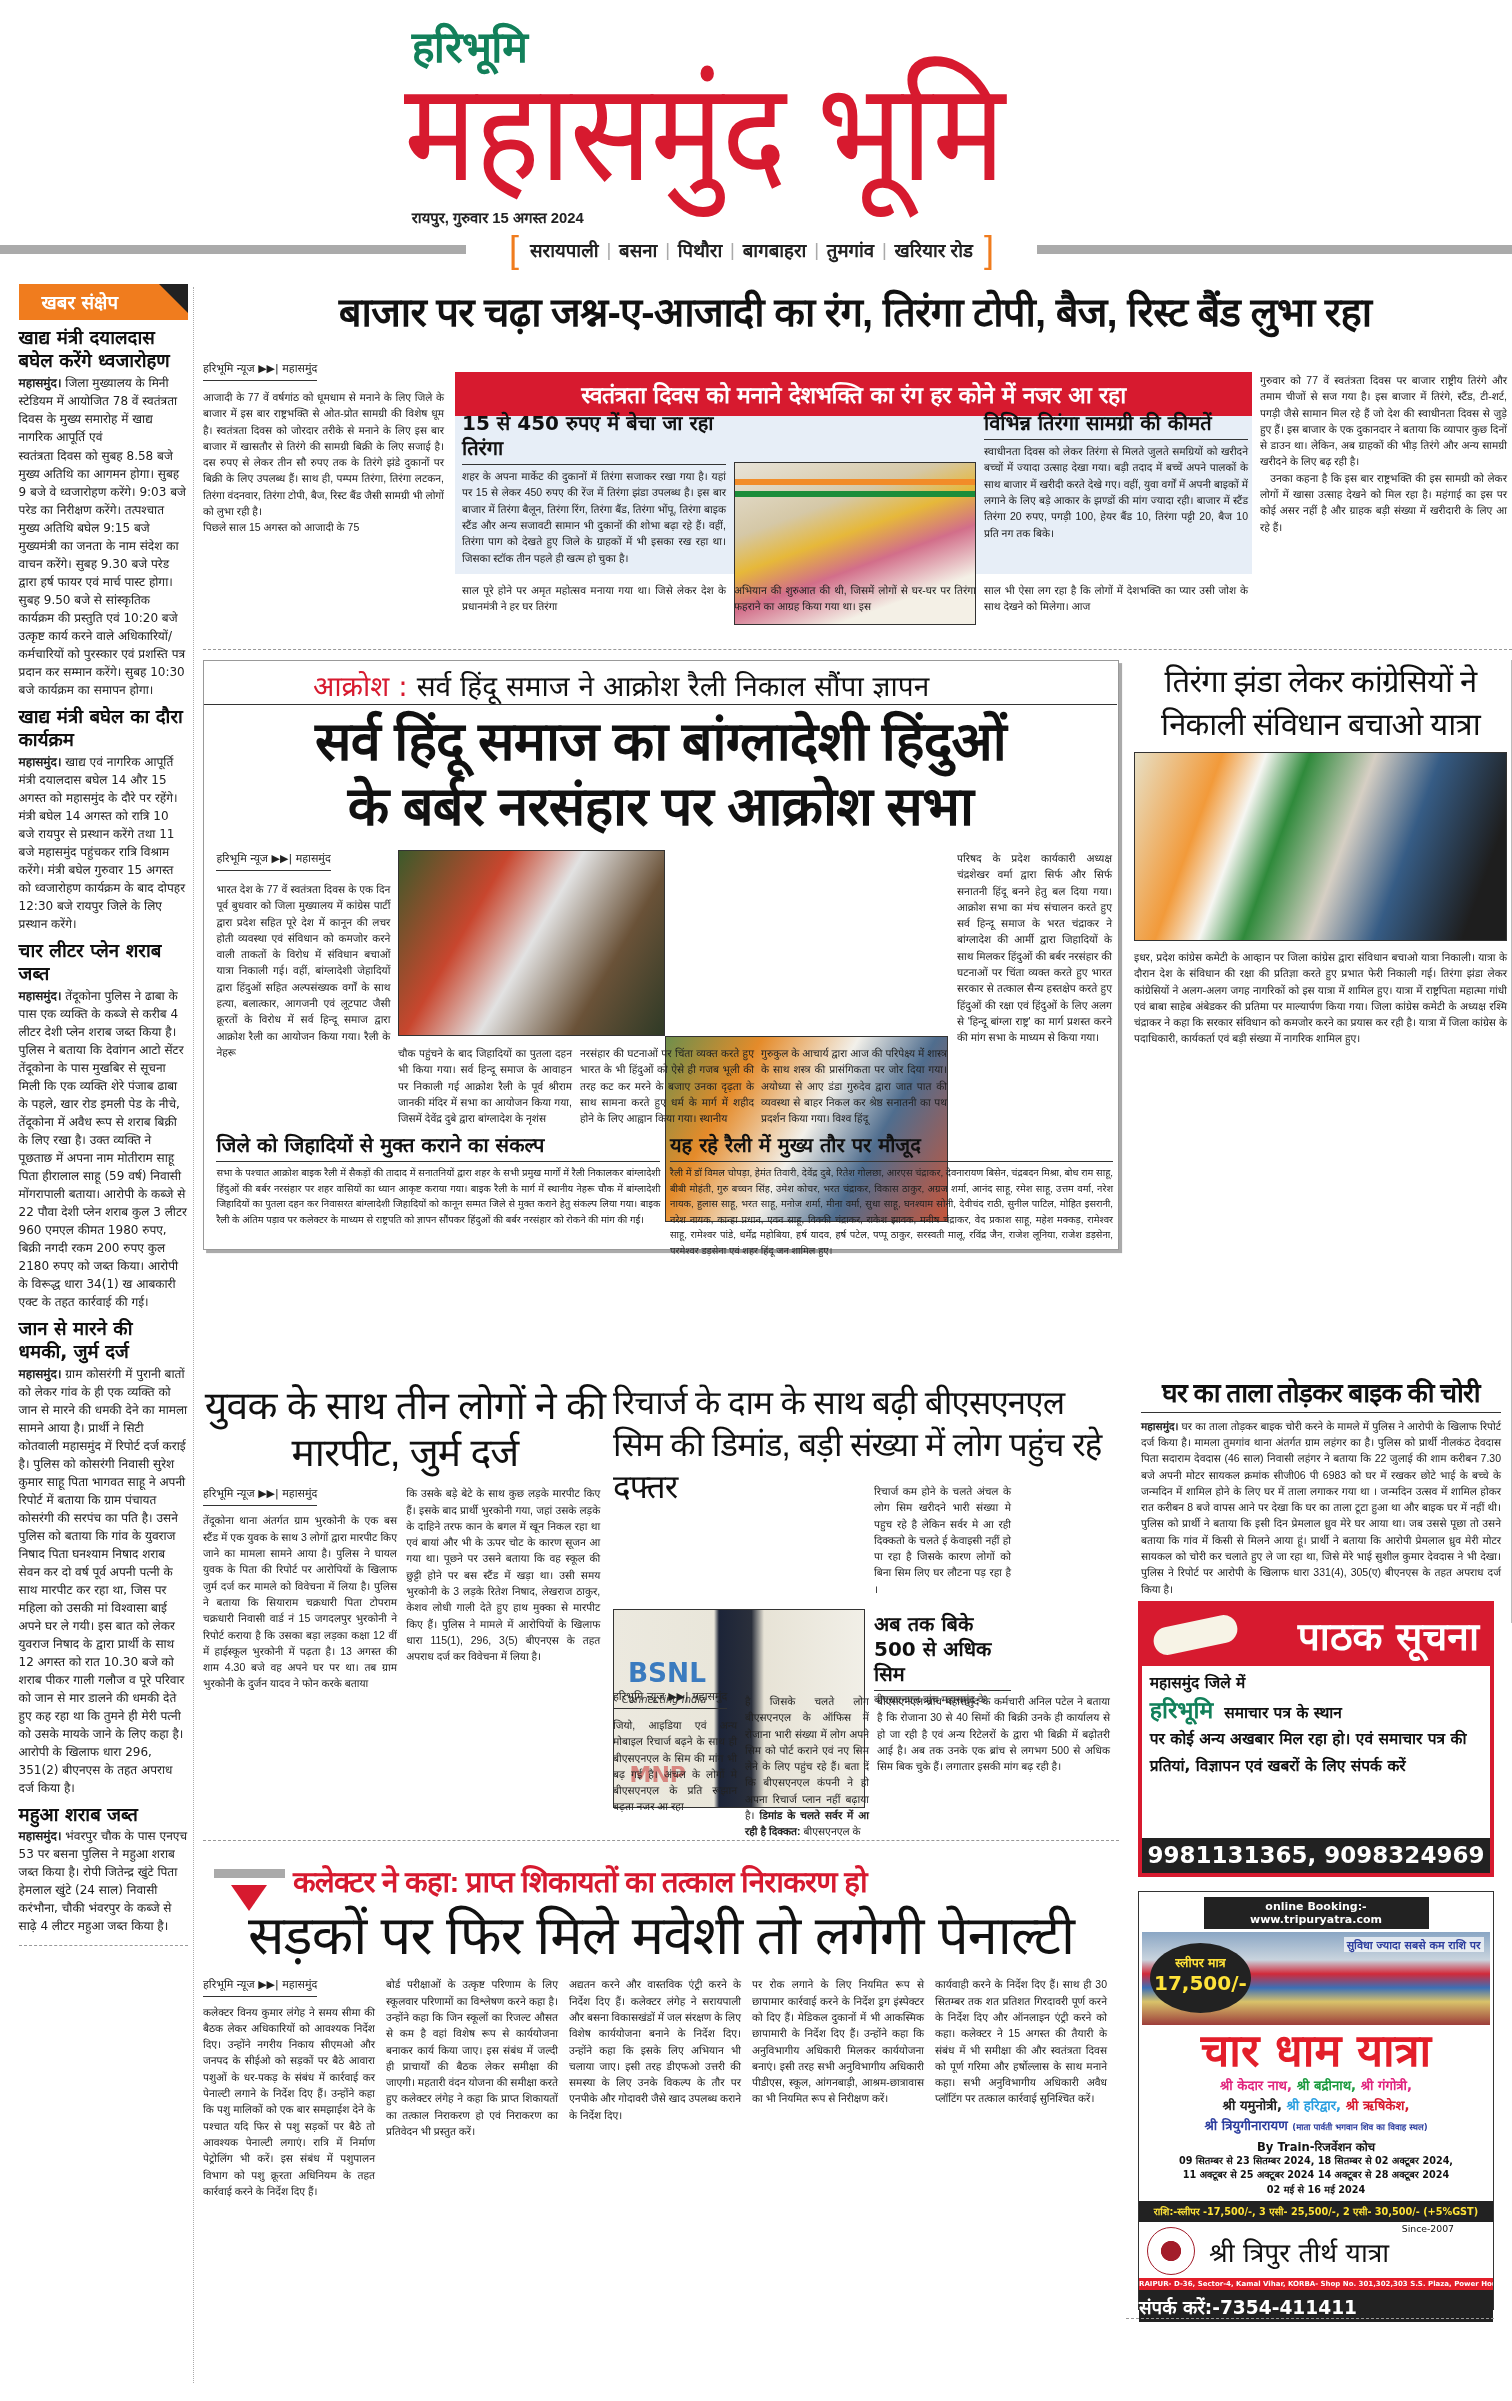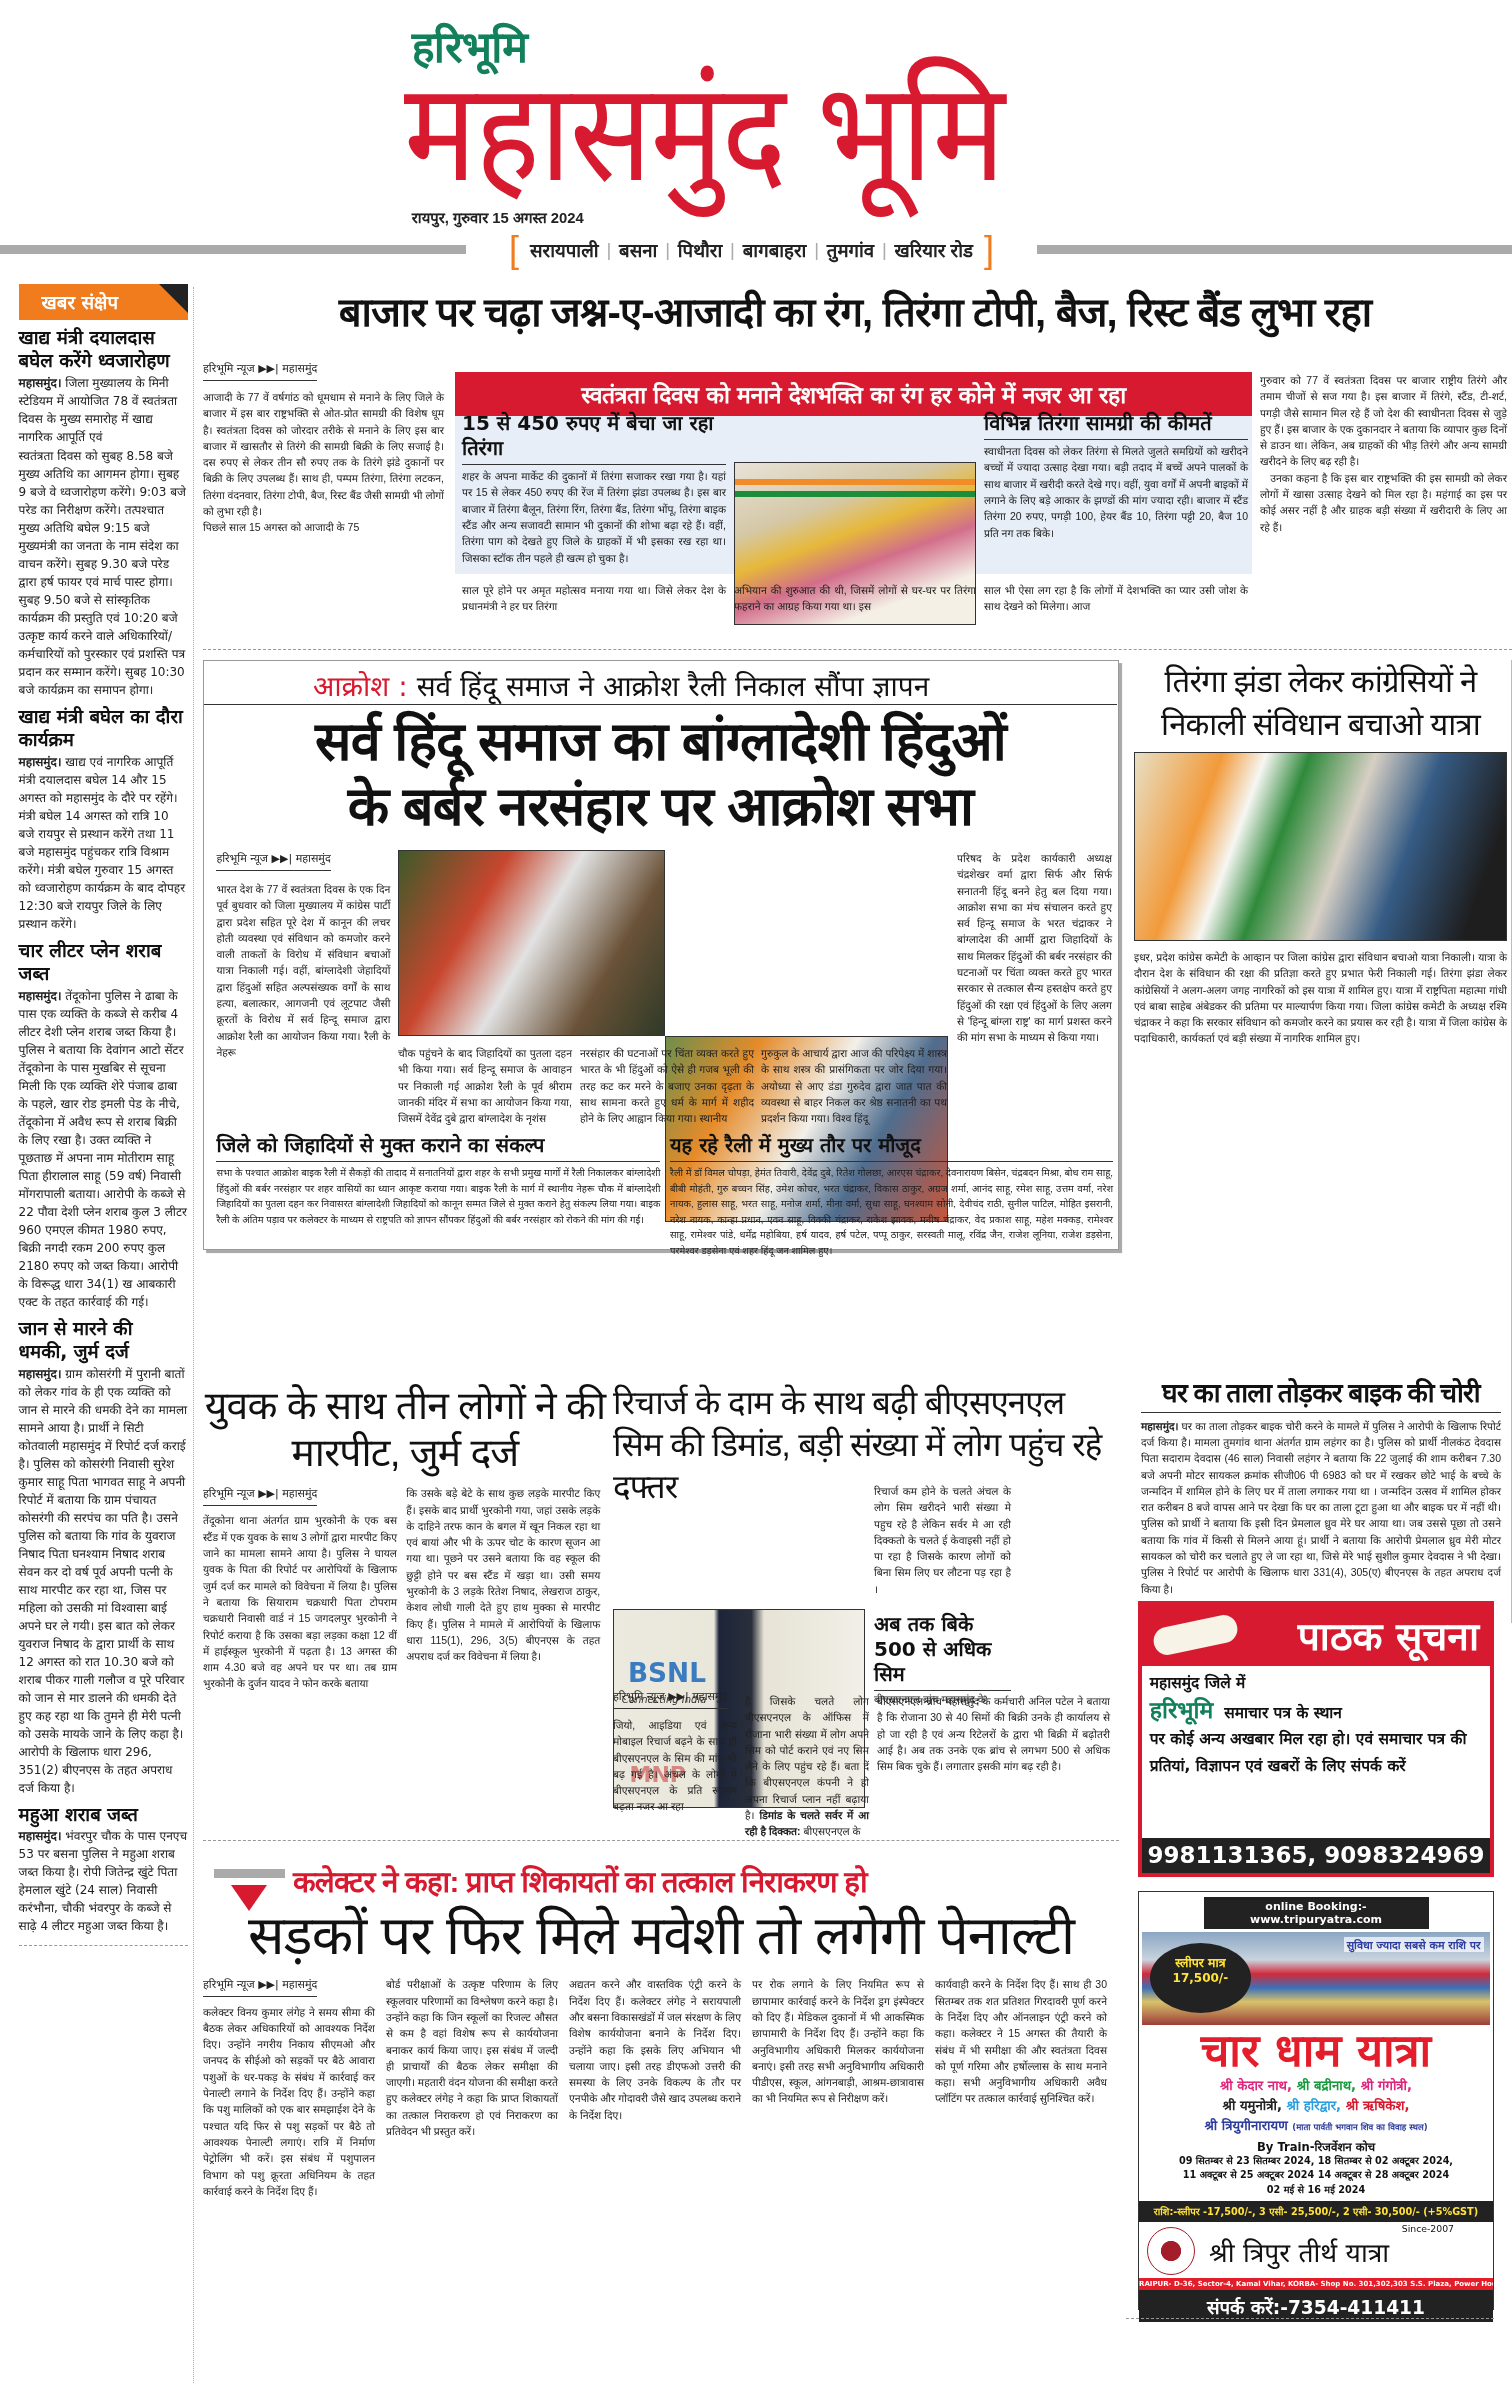--- a/index.html
+++ b/index.html
@@ -207,21 +207,21 @@
   </div>
   <div class="notice-phone" style="position:absolute;left:0;right:0;bottom:0;font-size:23px">9981131365, 9098324969</div>
 </div>
 
 <div class="abs char-dham" style="left:1138px;top:1891px;width:356px;height:419px">
   <div style="margin:4.7px auto 0;width:225px;background:#222;color:#fff;font-weight:700;font-size:11px;text-align:center;padding:3.1px 0">online Booking:-www.tripuryatra.com</div>
   <div style="position:relative;height:93px;margin:3.1px 3.1px 0;background:linear-gradient(180deg,#8aa6c4 0%,#c9d4de 30%,#d12a3a 45%,#3b6fb6 60%,#d9c26a 75%,#9c3d3a 100%)">
     <div style="position:absolute;right:6.2px;top:4.7px;color:#2d3e9e;font-weight:700;font-size:11px;background:rgba(255,255,255,.7);padding:0 3.1px">सुविधा ज्यादा सबसे कम राशि पर</div>
     <div style="position:absolute;left:7.8px;top:11px;background:#222;color:#ffe33a;border-radius:50%;width:101px;height:70px;text-align:center;font-weight:900;padding-top:11px">
       <div style="font-size:12.4px">स्लीपर मात्र</div>
-      <div style="font-size:12px">17,500/-</div>
+      <div style="font-size:20px">17,500/-</div>
     </div>
   </div>
   <div style="color:#e31e2a;font-weight:900;font-size:45px;text-align:center;line-height:51px">चार धाम यात्रा</div>
   <div style="text-align:center;font-weight:900;font-size:13.2px;line-height:20px;padding:0 4.7px">
     <span style="color:#e0257e">श्री केदार नाथ,</span>
     <span style="color:#1a9a3e">श्री बद्रीनाथ,</span>
     <span style="color:#e0257e">श्री गंगोत्री,</span><br>
     <span style="color:#222">श्री यमुनोत्री,</span>
     <span style="color:#2a9fe0">श्री हरिद्वार,</span>
     <span style="color:#d71a2f">श्री ऋषिकेश,</span><br>
@@ -234,21 +234,21 @@
     <div>11 अक्टूबर से 25 अक्टूबर 2024 14 अक्टूबर से 28 अक्टूबर 2024</div>
     <div>02 मई से 16 मई 2024</div>
   </div>
   <div style="background:#222;color:#ffe33a;font-weight:700;font-size:9.7px;text-align:center;padding:3.9px 0;margin-top:3.1px">राशि:-स्लीपर -17,500/-, 3 एसी- 25,500/-, 2 एसी- 30,500/- (+5%GST)</div>
   <div style="position:relative;height:56px">
     <div style="position:absolute;left:7.8px;top:4.7px;width:48px;height:48px;border-radius:50%;border:1.6px solid #a31d2a;background:radial-gradient(circle,#a31d2a 30%,#fff 32%)"></div>
     <div style="position:absolute;right:39px;top:1.6px;font-size:9.3px">Since-2007</div>
     <div style="position:absolute;left:70px;top:12.4px;font-weight:400;font-size:26.4px">श्री त्रिपुर तीर्थ यात्रा</div>
   </div>
   <div style="background:#e31e2a;color:#fff;font-size:7px;font-weight:700;text-align:center;padding:2.3px 0;white-space:nowrap;overflow:hidden">RAIPUR- D-36, Sector-4, Kamal Vihar, KORBA- Shop No. 301,302,303 S.S. Plaza, Power House Road</div>
-  <div style="background:#222;color:#fff;font-weight:900;font-size:18.6px;text-align:center;padding:3.1px 0">संपर्क करें:-7354-411411</div>
+  <div style="background:#222;color:#fff;font-weight:900;font-size:18.6px;text-align:left;padding:3.1px 0">संपर्क करें:-7354-411411</div>
 </div>
 <div class="abs dashed-h" style="left:1126px;top:2318px;width:368px"></div>
 
 <div class="abs dashed-h" style="left:203px;top:1840px;width:916px"></div>
 <div class="abs" style="left:203px;top:1863px;width:916px">
   <div style="position:absolute;left:11px;top:6.2px;width:71px;height:9.3px;background:#aaa"></div>
   <div style="position:absolute;left:28px;top:22px;width:0;height:0;border-left:18.6px solid transparent;border-right:18.6px solid transparent;border-top:26.4px solid #d71a2f"></div>
   <div class="hl" style="margin-left:90px;color:#d71a2f;font-size:29.5px;font-weight:700;line-height:37px;white-space:nowrap">कलेक्टर ने कहा: प्राप्त शिकायतों का तत्काल निराकरण हो</div>
   <div class="hl" style="font-size:54px;font-weight:400;line-height:67px;text-align:center;white-space:nowrap;margin-top:1.6px">सड़कों पर फिर मिले मवेशी तो लगेगी पेनाल्टी</div>
   <div style="display:flex;gap:11px;margin-top:7.8px">

